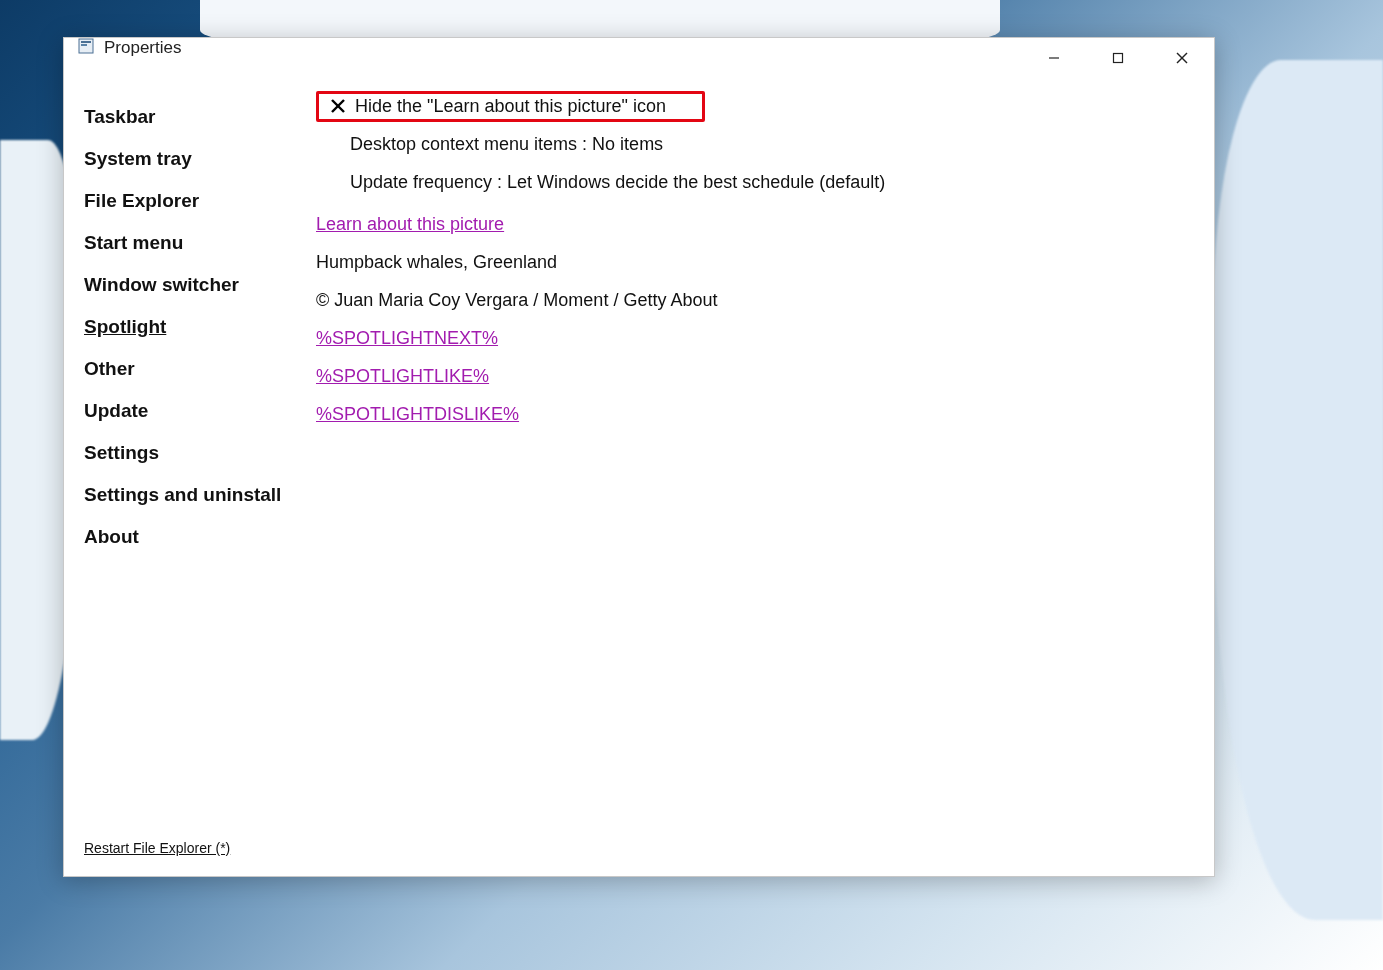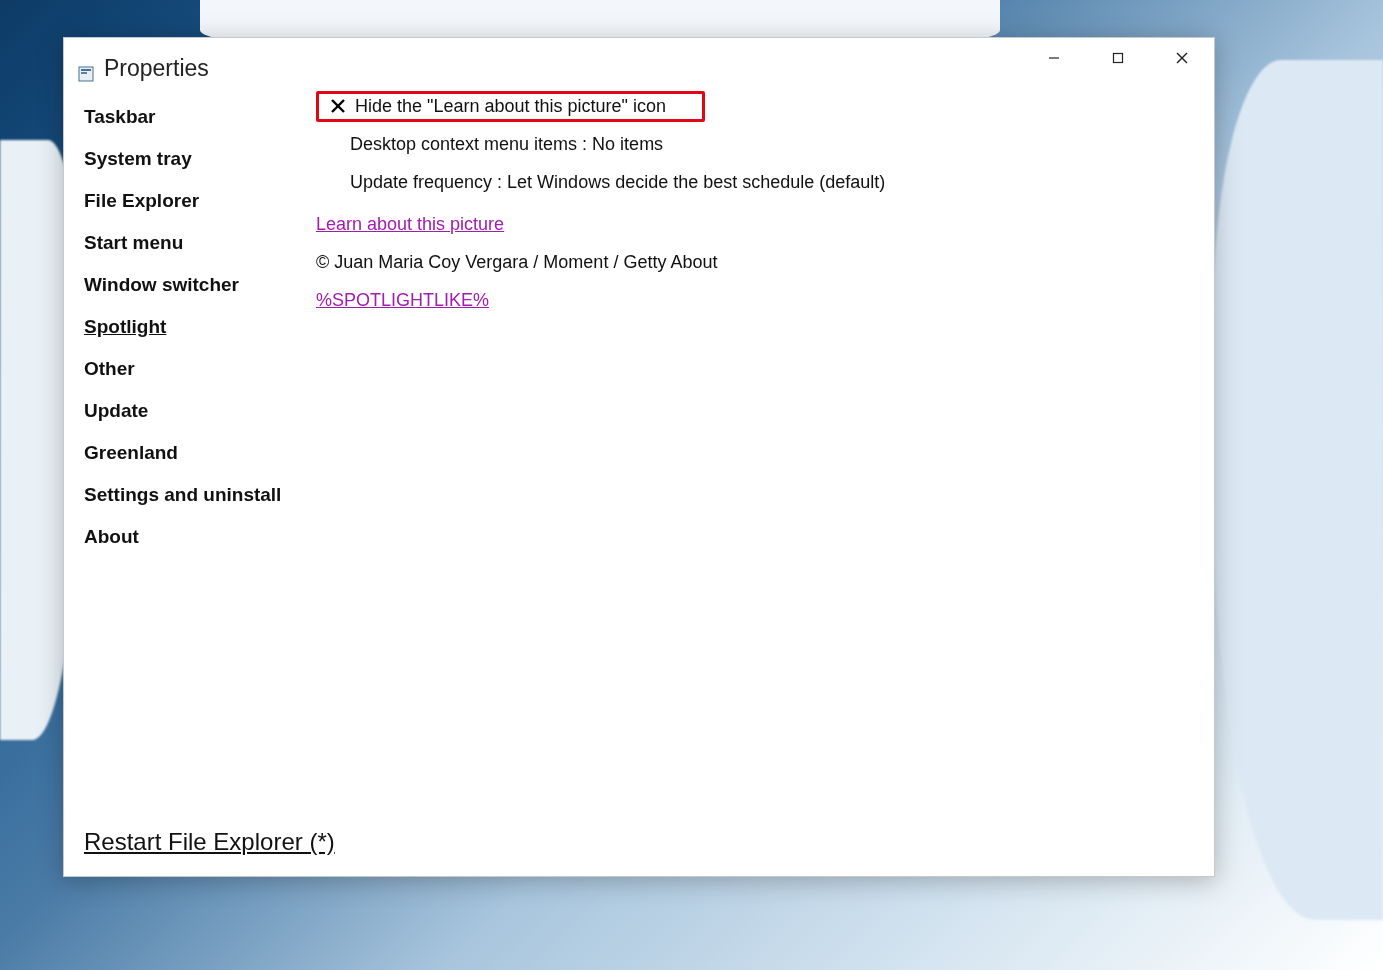--- a/index.html
+++ b/index.html
@@ -18,23 +18,23 @@
     width: 1152px; height: 840px;
     background: #ffffff;
     border: 1px solid #c8c8c8;
     box-shadow: 0 4px 24px rgba(0,0,0,0.25);
     display: flex;
     flex-direction: column;
   }
   .titlebar {
     height: 44px;
     display: flex;
-    align-items: flex-end;
+    align-items: flex-start;
     padding-left: 14px;
-    font-size: 23px;
+    font-size: 17px;
     color: #222;
   }
   .titlebar .app-icon {
     width:16px; height:16px; margin-right:10px;
     display:inline-block;
   }
   .win-controls {
     position:absolute; top:0; right:0; display:flex;
   }
   .win-btn {
@@ -75,21 +75,21 @@
   .highlight-box {
     border:3px solid #e30613;
     padding:2px 36px 2px 2px;
     display:inline-flex; align-items:center;
     border-radius:2px;
   }
   .content a, .content .linkish { color:#a21caf; text-decoration:underline; cursor:pointer; }
   .section-gap { height:4px; }
   .restart-link {
     position:absolute; left:20px; bottom:20px;
-    font-size:24px; text-decoration:underline; color:#111; cursor:pointer;
+    font-size:14px; text-decoration:underline; color:#111; cursor:pointer;
   }
   svg { display:block; }
 </style>
 </head>
 <body>
 
 <div class="bg-ice1"></div>
 <div class="bg-ice2"></div>
 <div class="bg-ice3"></div>
 
@@ -126,21 +126,21 @@
   <div class="body">
     <div class="sidebar">
       <div class="nav-item">Taskbar</div>
       <div class="nav-item">System tray</div>
       <div class="nav-item">File Explorer</div>
       <div class="nav-item">Start menu</div>
       <div class="nav-item">Window switcher</div>
       <div class="nav-item active">Spotlight</div>
       <div class="nav-item">Other</div>
       <div class="nav-item">Update</div>
-      <div class="nav-item">Greenland</div>
+      <div class="nav-item">Settings</div>
       <div class="nav-item">Settings and uninstall</div>
       <div class="nav-item">About</div>
     </div>
 
     <div class="content">
 
       <div class="row">
         <span class="highlight-box">
           <span class="glyph">
             <svg width="16" height="16" viewBox="0 0 16 16" style="margin:0 auto;">
@@ -159,30 +159,39 @@
       <div class="row indent">
         <span>Update frequency : Let Windows decide the best schedule (default)</span>
       </div>
 
       <div class="section-gap"></div>
 
       <div class="row">
         <span class="linkish">Learn about this picture</span>
       </div>
 
+      <div class="row">
+        <span>Humpback whales, Greenland</span>
+      </div>
 
       <div class="row">
         <span>© Juan Maria Coy Vergara / Moment / Getty About</span>
       </div>
 
+      <div class="row">
+        <span class="linkish">%SPOTLIGHTNEXT%</span>
+      </div>
 
       <div class="row">
         <span class="linkish">%SPOTLIGHTLIKE%</span>
       </div>
 
+      <div class="row">
+        <span class="linkish">%SPOTLIGHTDISLIKE%</span>
+      </div>
 
     </div>
 
     <div class="restart-link">
       <span>Restart File Explorer (*)</span>
     </div>
   </div>
 </div>
 
 </body></html>

